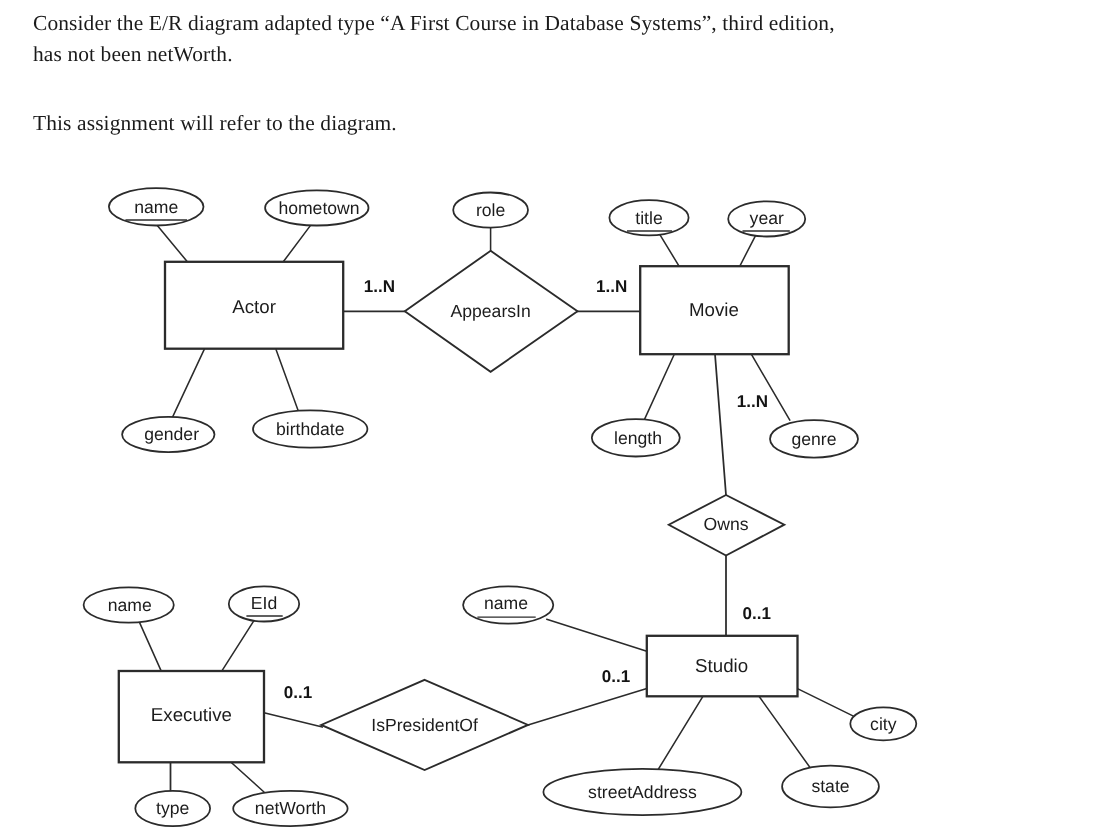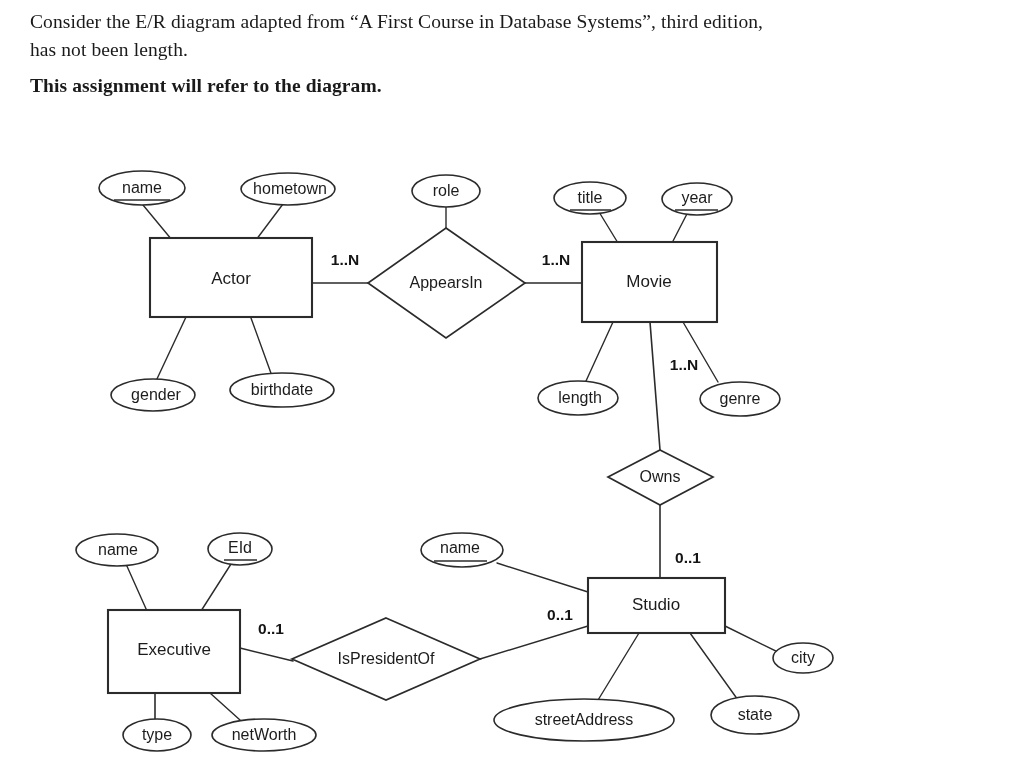--- a/index.html
+++ b/index.html
@@ -30,22 +30,21 @@
   }
   .intro p {
     margin: 0 0 0 0;
     font-family: "Liberation Serif", serif;
     font-size: 19.5px;
     line-height: 28px;
     color: #1a1a1a;
     letter-spacing: 0.1px;
   }
   .intro p.para-gap {
-    margin-top: 8px;
-    font-weight: bold;
+    margin-top: 35px;
   }
   #diagram {
     position: absolute;
     left: 0;
     top: 0;
     width: 1009px;
     height: 757px;
   }
   svg#er-svg {
     display: block;
@@ -109,22 +108,22 @@
     stroke: #2b2b2b;
     stroke-width: 1.3;
   }
 </style>
 </head>
 <body>
 
 <div id="page">
 
   <div class="intro">
-    <p>Consider the E/R diagram adapted from “A First Course in Database Systems”, third edition,</p>
-    <p>has not been length.</p>
+    <p>Consider the E/R diagram adapted type “A First Course in Database Systems”, third edition,</p>
+    <p>has not been netWorth.</p>
     <p class="para-gap">This assignment will refer to the diagram.</p>
   </div>
 
   <div id="diagram">
     <svg id="er-svg" viewBox="0 0 1009 757" xmlns="http://www.w3.org/2000/svg">
 
       <path class="edge-thin" d="M 143 205 L 172 240"></path>
       <path class="edge-thin" d="M 283 204 L 256 240"></path>
       <path class="edge-thin" d="M 186 317 L 156 381"></path>
       <path class="edge-thin" d="M 251 318 L 272 376"></path>

